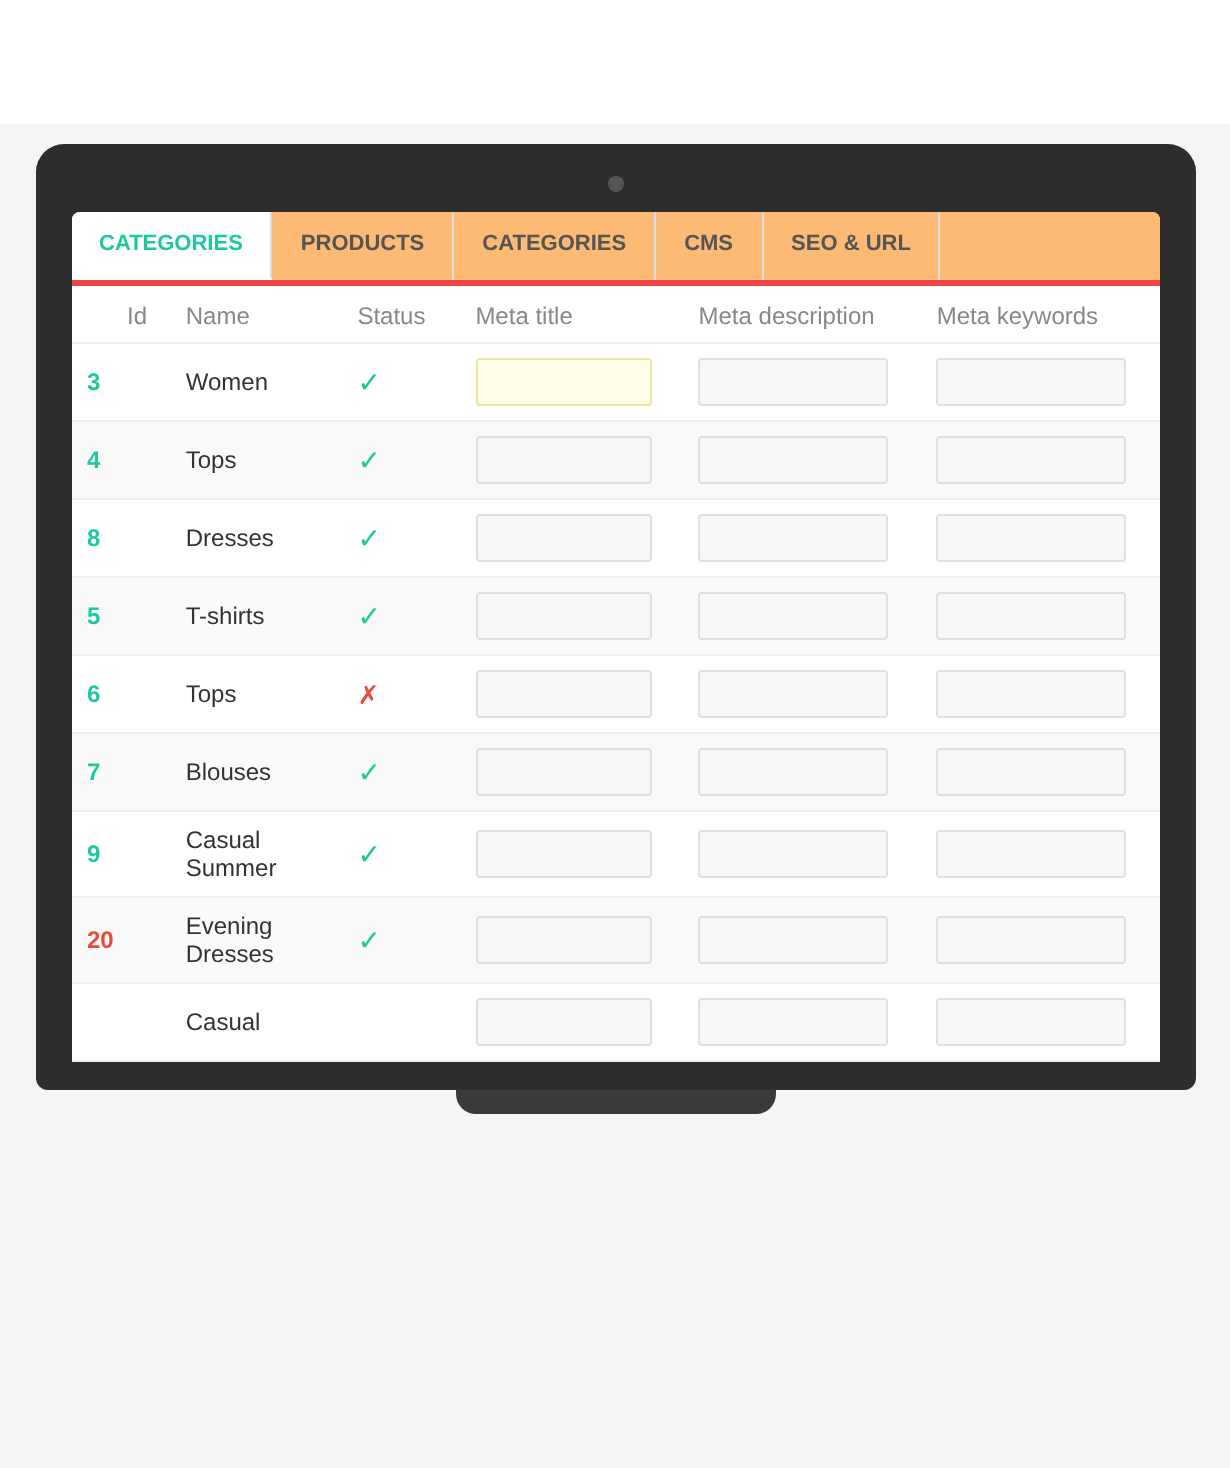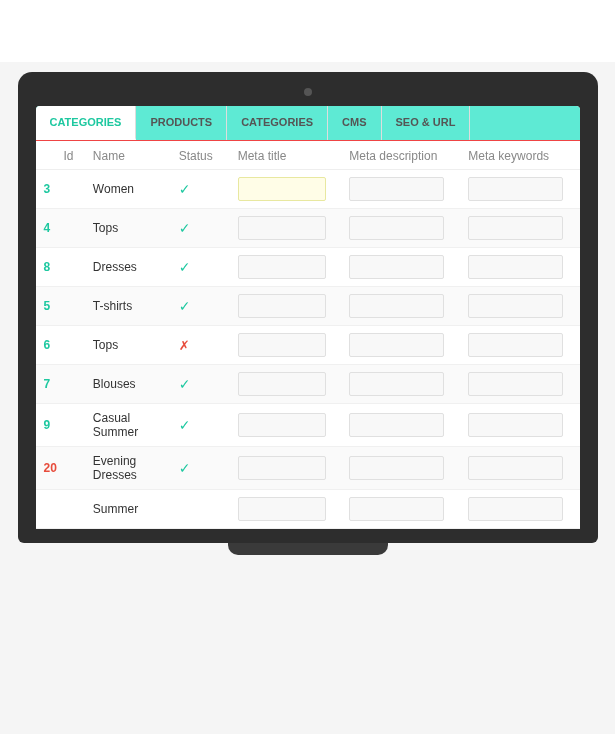--- a/index.html
+++ b/index.html
@@ -67,22 +67,22 @@
     .laptop-screen {
       background: #fff;
       border-radius: 4px 4px 0 0;
       overflow: hidden;
       width: 100%;
     }
 
     
     .tabs-bar {
       display: flex;
-      background: #5eead4;
-      border-bottom: 1px solid #ef4444;
+      background: #fdba74;
+      border-bottom: 3px solid #ef4444;
       padding: 0;
     }
     .tab {
       padding: 10px 14px;
       font-size: 11px;
       font-weight: bold;
       cursor: pointer;
       color: #555;
       border-right: 1px solid #ddd;
       white-space: nowrap;
@@ -290,21 +290,21 @@
                 <tr>
                   <td class="id-cell" style="color: rgb(231, 76, 60);">20</td>
                   <td class="name-cell">Evening Dresses</td>
                   <td><span class="check-icon">✓</span></td>
                   <td><input type="text" class="input-field" style=""></td>
                   <td><input type="text" class="input-field-sm" style=""></td>
                   <td><input type="text" class="input-field-sm" style=""></td>
                 </tr>
                 <tr>
                   <td class="id-cell" style="color: rgb(30, 200, 160);"></td>
-                  <td class="name-cell">Summer</td>
+                  <td class="name-cell">Casual</td>
                   <td></td>
                   <td><input type="text" class="input-field" style=""></td>
                   <td><input type="text" class="input-field-sm" style=""></td>
                   <td><input type="text" class="input-field-sm" style=""></td>
                 </tr>
               </tbody>
           </table>
         </div>
       </div>
     </div>

